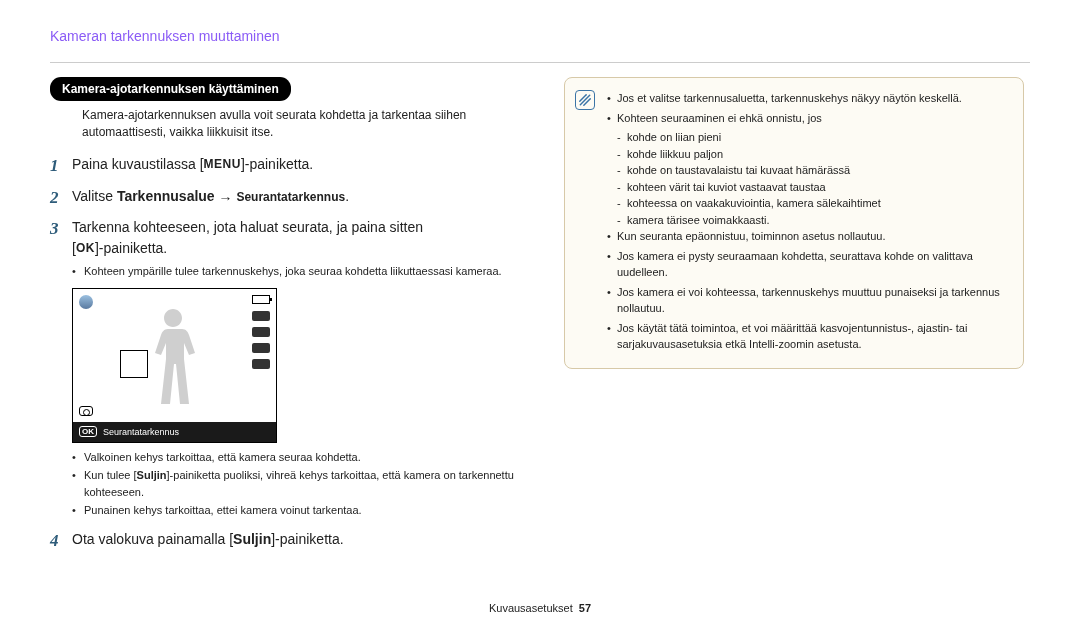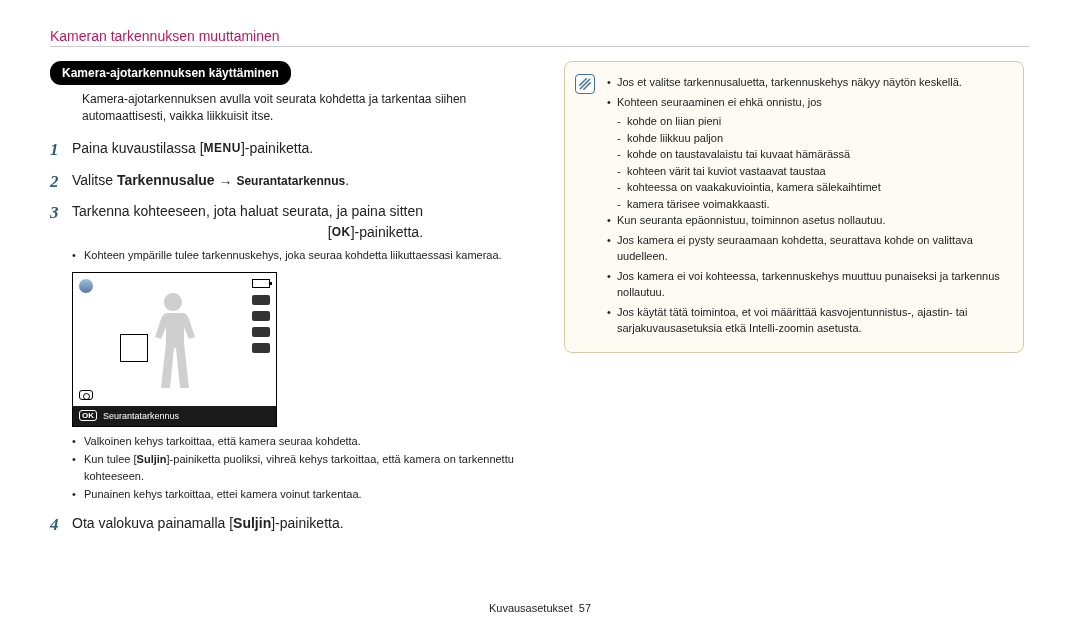--- a/index.html
+++ b/index.html
@@ -7,22 +7,22 @@
     width: 1080px;
     height: 630px;
     background: #fff;
     font-family: "Segoe UI", Arial, sans-serif;
     color: #222;
     position: relative;
     padding: 28px 50px 0 50px;
   }
   .header {
     font-size: 14px;
-    color: #be185d;
-    margin-bottom: 2px;
+    color: #8b5cf6;
+    margin-bottom: 18px;
   }
   .hr {
     border: none;
     border-top: 1px solid #ccc;
     margin-bottom: 14px;
   }
   .columns {
     display: flex;
     gap: 24px;
   }
@@ -59,21 +59,20 @@
     font-weight: bold;
     font-size: 17px;
     color: #2e5c7a;
     width: 22px;
     flex-shrink: 0;
     line-height: 1.4;
   }
   .steptext {
     font-size: 14px;
     line-height: 1.5;
-    text-align: right;
   }
   .steptext b { font-weight: bold; }
   .smallb { font-weight: bold; font-size: 12px; }
   .menu-chip, .ok-chip {
     display: inline-block;
     font-weight: bold;
     font-size: 12px;
     vertical-align: 1px;
     letter-spacing: 0.5px;
   }
@@ -169,21 +168,21 @@
   }
   .info-box .l2 .b { width: 10px; flex-shrink:0; }
   .footer {
     position: absolute;
     bottom: 16px;
     left: 0; right: 0;
     text-align: center;
     font-size: 11px;
     color: #222;
   }
-  .footer b { font-weight: normal; }
+  .footer b { font-weight: bold; }
 </style>
 </head>
 <body>
 
 <div class="header">Kameran tarkennuksen muuttaminen</div>
 <hr class="hr">
 
 <div class="columns">
   <div class="col-left">
     <div class="pill">Kamera-ajotarkennuksen käyttäminen</div>

